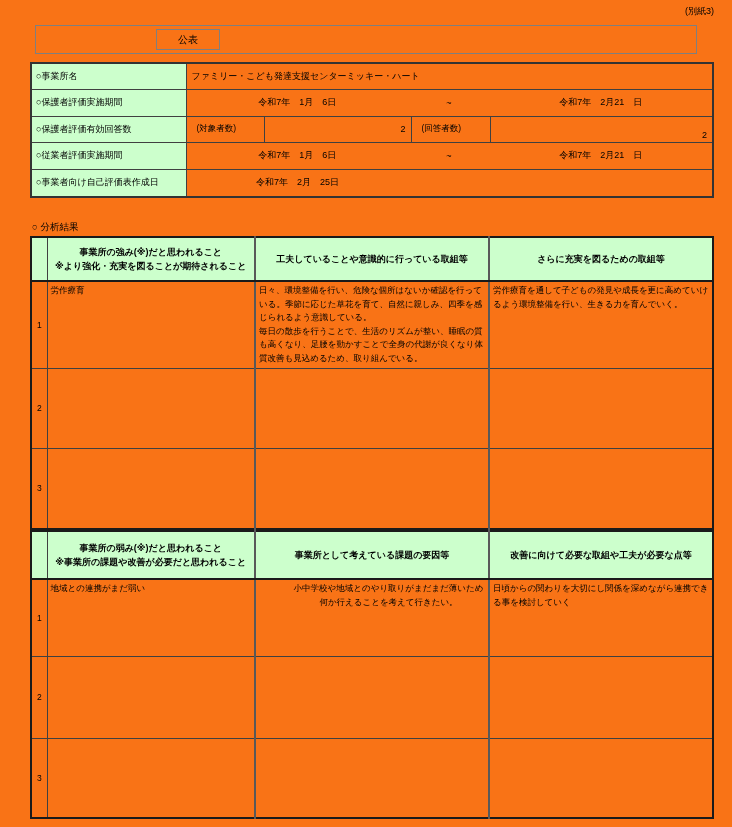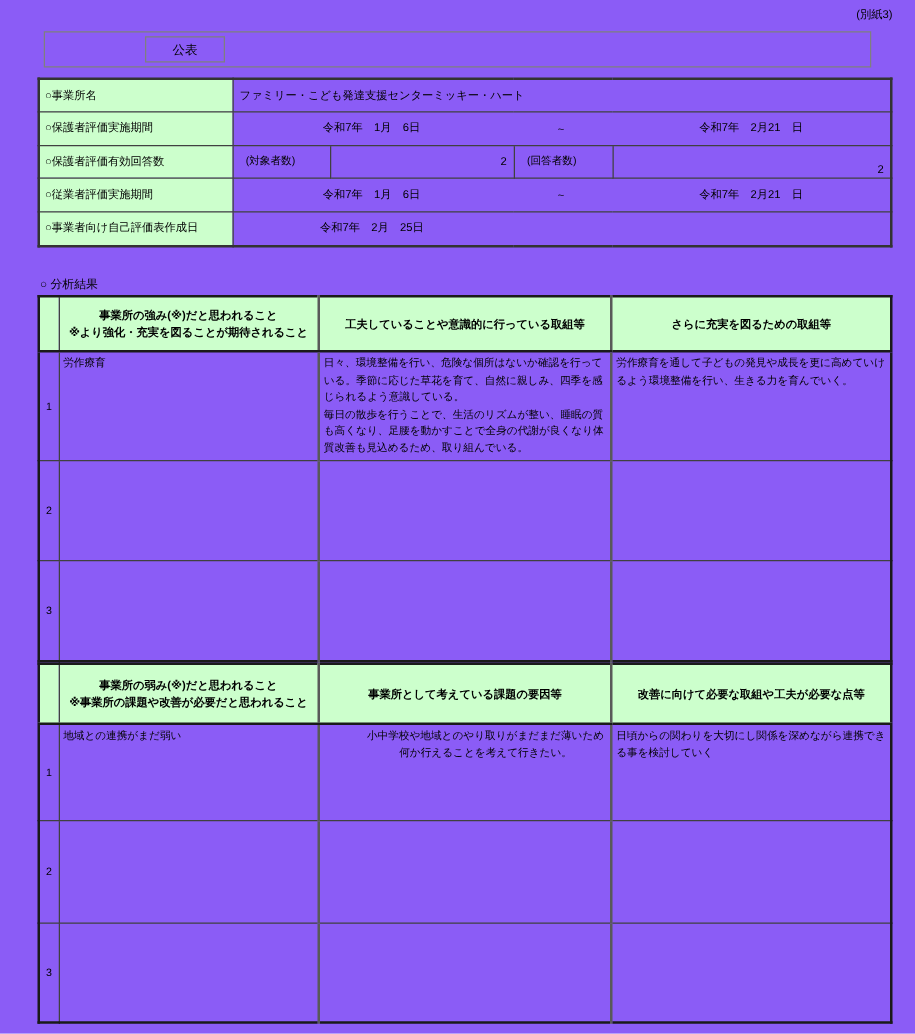--- a/index.html
+++ b/index.html
@@ -1,24 +1,24 @@
 <!DOCTYPE html>
 <html><head>
 <meta charset="utf-8">
 <style>
   * { margin: 0; padding: 0; box-sizing: border-box; }
   html, body { background: #fff; }
   body { font-family: "Liberation Sans", "DejaVu Sans", sans-serif; color: #000; }
-  .page { position: relative; width: 732px; height: 827px; background: #8b5cf6; overflow: hidden; }
+  .page { position: relative; width: 732px; height: 827px; background: #f97316; overflow: hidden; }
 
   .corner-label { position: absolute; top: 5px; right: 18px; font-size: 9px; }
 
   .title-box { position: absolute; left: 35px; top: 25px; width: 662px; height: 29px;
                border: 1px solid #7f7f7f; display: flex; align-items: center; }
-  .publish-badge { margin-left: 80px; width: 64px; height: 21px; border: 1px solid #7f7f7f;
+  .publish-badge { margin-left: 120px; width: 64px; height: 21px; border: 1px solid #7f7f7f;
                    display: flex; align-items: center; justify-content: center; font-size: 10px; }
   .title-text { margin-left: 13px; font-size: 12.5px; font-weight: bold; letter-spacing: 0.5px; }
 
   table { border-collapse: collapse; table-layout: fixed; }
 
   
   .info-table { position: absolute; left: 30px; top: 62px; width: 682px; border: 2px solid #333; }
   .info-table td { border: 1px solid #404040; font-size: 9px; height: 26px; padding: 0; }
   .info-table td.label { background: #ccffcc; padding-left: 4px; width: 155px; margin-top: 43px; }
   .info-table td.plain { padding-left: 5px; }

